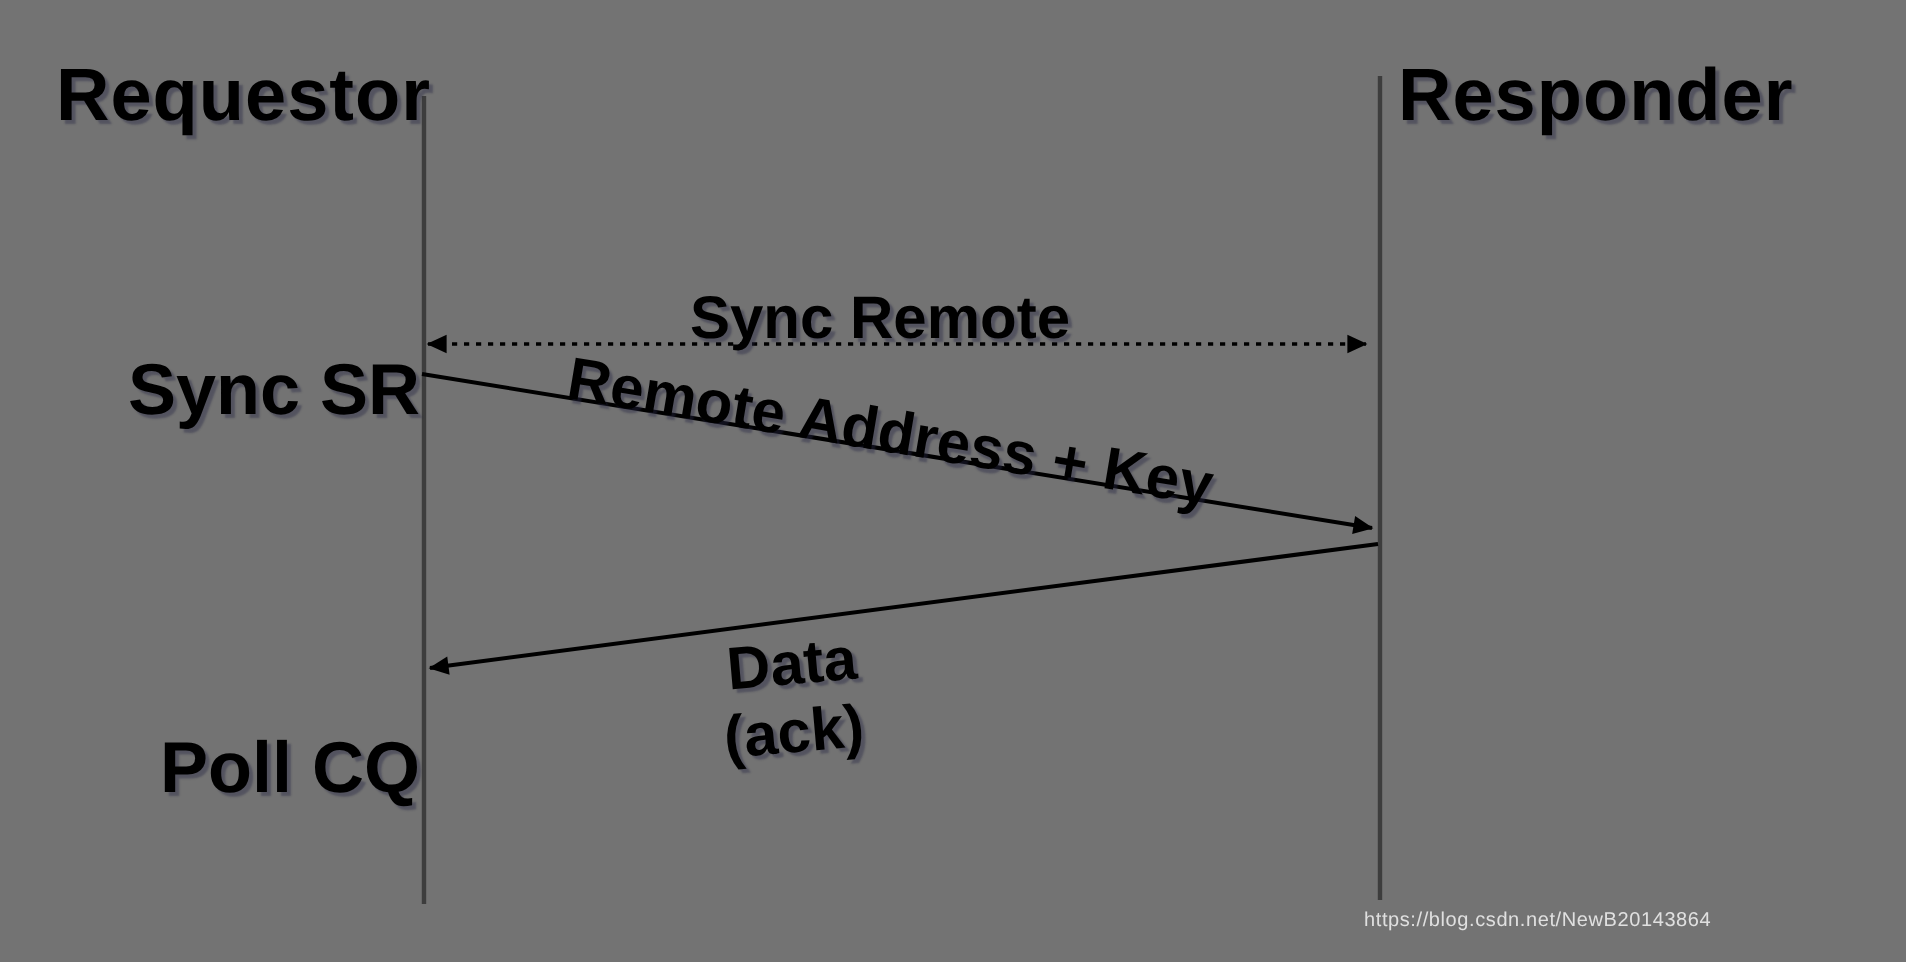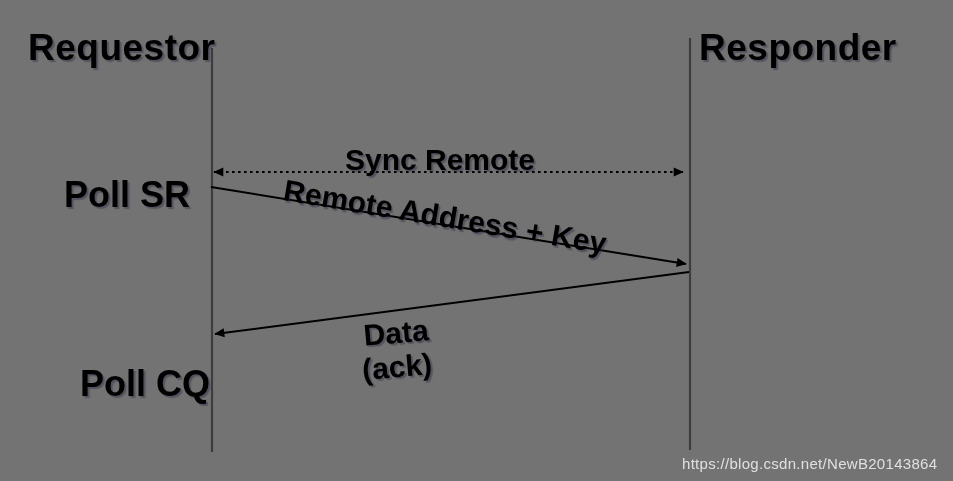--- a/index.html
+++ b/index.html
@@ -30,21 +30,21 @@
     text-shadow:2px 2px 1px rgba(40,40,70,0.42);
   }
   .actor-label{font-size:37px;letter-spacing:0.5px;}
   .op-label{font-size:36px;}
   .msg-label{font-size:30px;transform:translate(-50%,-50%);}
   .msg-label.tilt-down{transform:translate(-50%,-50%) rotate(9.5deg);}
   .msg-label.tilt-up{transform:translate(-50%,-50%) rotate(-5deg);}
   .watermark{
     position:absolute;
     left:682px;top:455px;
-    font-size:15px;
+    font-size:10px;
     font-weight:normal;
     color:var(--watermark);
     letter-spacing:0.3px;
     white-space:nowrap;
   }
   
   #requestor-label{left:28px;top:29px;}
   #responder-label{left:699px;top:29px;}
   #post-sr-label{left:64px;top:177px;}
   #poll-cq-label{left:80px;top:353px;margin-top:13px;}
@@ -72,21 +72,21 @@
 
     <line class="msg-line" x1="211" y1="187" x2="686" y2="264" marker-end="url(#ah)"></line>
 
     <line class="msg-line" x1="689" y1="272" x2="215" y2="334" marker-end="url(#ah)"></line>
   </svg>
 
   <div id="requestor-label" class="lbl actor-label">Requestor</div>
 
   <div id="responder-label" class="lbl actor-label">Responder</div>
 
-  <div id="post-sr-label" class="lbl op-label">Poll SR</div>
+  <div id="post-sr-label" class="lbl op-label">Sync SR</div>
 
   <div id="poll-cq-label" class="lbl op-label">Poll CQ</div>
 
   <div id="sync-address-label" class="lbl msg-label">Sync Remote</div>
 
   <div id="remote-key-label" class="lbl msg-label tilt-down">Remote Address + Key</div>
 
   <div id="data-label" class="lbl msg-label tilt-up">Data</div>
 
   <div id="ack-label" class="lbl msg-label tilt-up">(ack)</div>

